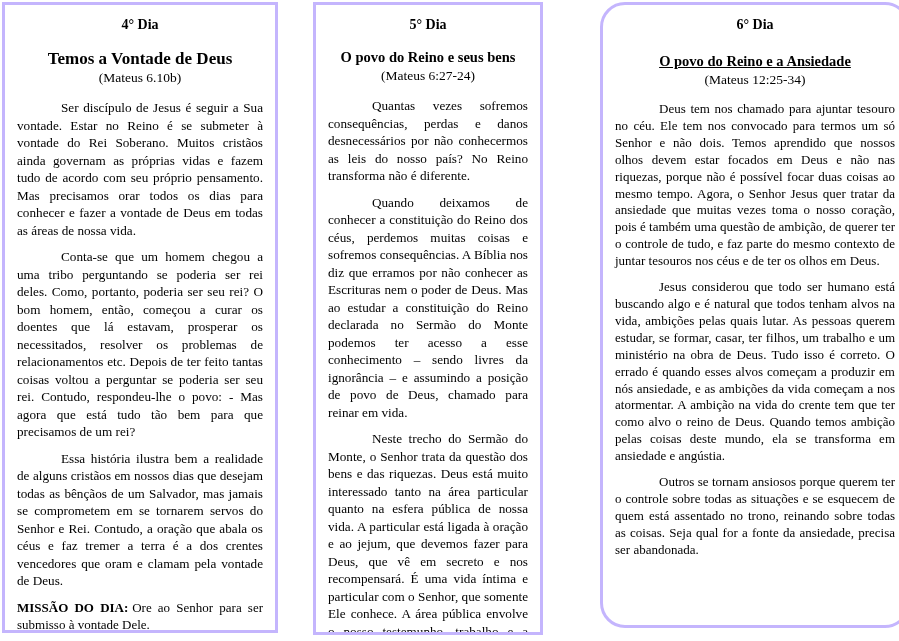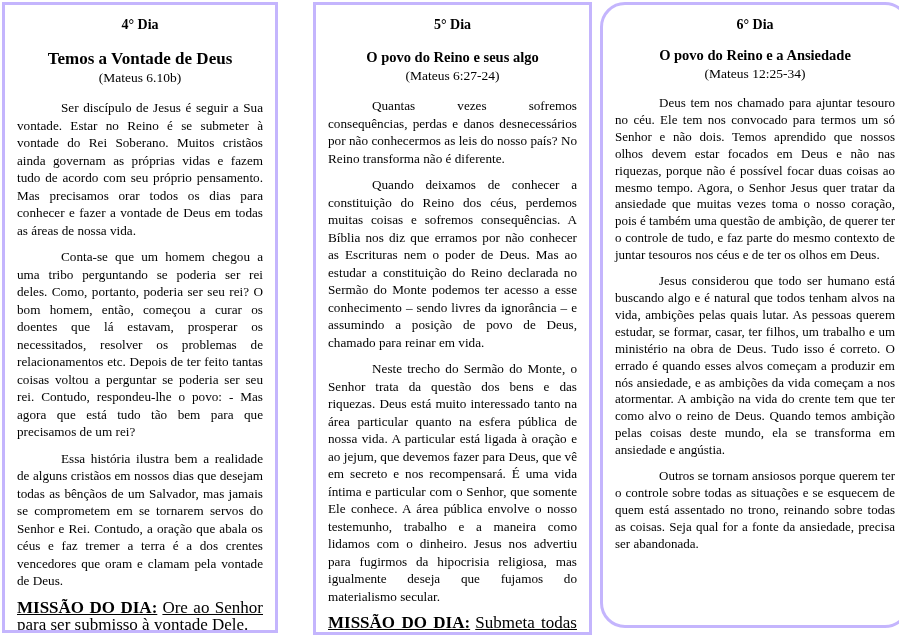--- a/index.html
+++ b/index.html
@@ -19,21 +19,21 @@
   .panel {
     position: absolute;
     top: 2px;
     border: 3px solid #c4b5fd;
     box-sizing: border-box;
     background: #ffffff;
     padding: 6px 12px 0 12px;
     overflow: hidden;
   }
   .panel--1 { left: 2px;   width: 276px; height: 631px; }
-  .panel--2 { left: 313px; width: 279px; height: 633px; }
+  .panel--2 { left: 313px; width: 230px; height: 633px; }
   .panel--3 { left: 600px; width: 310px; height: 626px; border-radius: 25px; }
 
   .day {
     text-align: center;
     font-weight: bold;
     font-size: 14px;
     line-height: 18px;
     margin: 5px 0 0 0;
   }
   .study-title {
@@ -41,21 +41,21 @@
     font-weight: bold;
     margin: 14px 0 0 0;
     font-size: 17px;
     line-height: 21px;
   }
   .panel--2 .study-title,
   .panel--3 .study-title {
     font-size: 14.5px;
     line-height: 19px;
   }
-  .panel--3 .study-title { margin-top: 12px; }
+  .panel--3 .study-title { margin-top: 18px; text-decoration: underline; }
   .scripture-ref {
     text-align: center;
     font-size: 13.5px;
     line-height: 18px;
     margin: 0;
   }
   .body-text p {
     margin: 9px 0 0 0;
     text-align: justify;
     text-indent: 44px;
@@ -64,23 +64,22 @@
   }
   .body-text p.first { margin-top: 12px; }
   .panel--3 .body-text p {
     font-size: 13px;
     line-height: 16.9px;
   }
   .mission {
     margin: 9px 0 0 0;
     text-align: justify;
     text-indent: 0;
-    font-size: 17px;
+    font-size: 13px;
     line-height: 17.5px;
-    text-decoration: underline;
   }
   .mission-label {
     font-weight: bold;
     margin-right: 0.3em;
   }
 </style>
 </head>
 <body>
 
 <div class="page">
@@ -92,21 +91,21 @@
     <div class="body-text">
       <p class="first">Ser discípulo de Jesus é seguir a Sua vontade. Estar no Reino é se submeter à vontade do Rei Soberano. Muitos cristãos ainda governam as próprias vidas e fazem tudo de acordo com seu próprio pensamento. Mas precisamos orar todos os dias para conhecer e fazer a vontade de Deus em todas as áreas de nossa vida.</p>
       <p>Conta-se que um homem chegou a uma tribo perguntando se poderia ser rei deles. Como, portanto, poderia ser seu rei? O bom homem, então, começou a curar os doentes que lá estavam, prosperar os necessitados, resolver os problemas de relacionamentos etc. Depois de ter feito tantas coisas voltou a perguntar se poderia ser seu rei. Contudo, respondeu-lhe o povo: - Mas agora que está tudo tão bem para que precisamos de um rei?</p>
       <p>Essa história ilustra bem a realidade de alguns cristãos em nossos dias que desejam todas as bênçãos de um Salvador, mas jamais se comprometem em se tornarem servos do Senhor e Rei. Contudo, a oração que abala os céus e faz tremer a terra é a dos crentes vencedores que oram e clamam pela vontade de Deus.</p>
     </div>
     <p class="mission"><b class="mission-label">MISSÃO DO DIA:</b><span>Ore ao Senhor para ser submisso à vontade Dele.</span></p>
   </section>
 
   <section class="panel panel--2">
     <h2 class="day">5° Dia</h2>
-    <h1 class="study-title">O povo do Reino e seus algo</h1>
+    <h1 class="study-title">O povo do Reino e seus bens</h1>
     <div class="scripture-ref">(Mateus 6:27-24)</div>
     <div class="body-text">
       <p class="first">Quantas vezes sofremos consequências, perdas e danos desnecessários por não conhecermos as leis do nosso país? No Reino transforma não é diferente.</p>
       <p>Quando deixamos de conhecer a constituição do Reino dos céus, perdemos muitas coisas e sofremos consequências. A Bíblia nos diz que erramos por não conhecer as Escrituras nem o poder de Deus. Mas ao estudar a constituição do Reino declarada no Sermão do Monte podemos ter acesso a esse conhecimento – sendo livres da ignorância – e assumindo a posição de povo de Deus, chamado para reinar em vida.</p>
       <p>Neste trecho do Sermão do Monte, o Senhor trata da questão dos bens e das riquezas. Deus está muito interessado tanto na área particular quanto na esfera pública de nossa vida. A particular está ligada à oração e ao jejum, que devemos fazer para Deus, que vê em secreto e nos recompensará. É uma vida íntima e particular com o Senhor, que somente Ele conhece. A área pública envolve o nosso testemunho, trabalho e a maneira como lidamos com o dinheiro. Jesus nos advertiu para fugirmos da hipocrisia religiosa, mas igualmente deseja que fujamos do materialismo secular.</p>
     </div>
     <p class="mission"><b class="mission-label">MISSÃO DO DIA:</b><span>Submeta todas as áreas da sua vida ao senhorio de Cristo, tanto as privadas quanto as públicas, tanto a espiritual quanto a material.</span></p>
   </section>
 
   <section class="panel panel--3">

